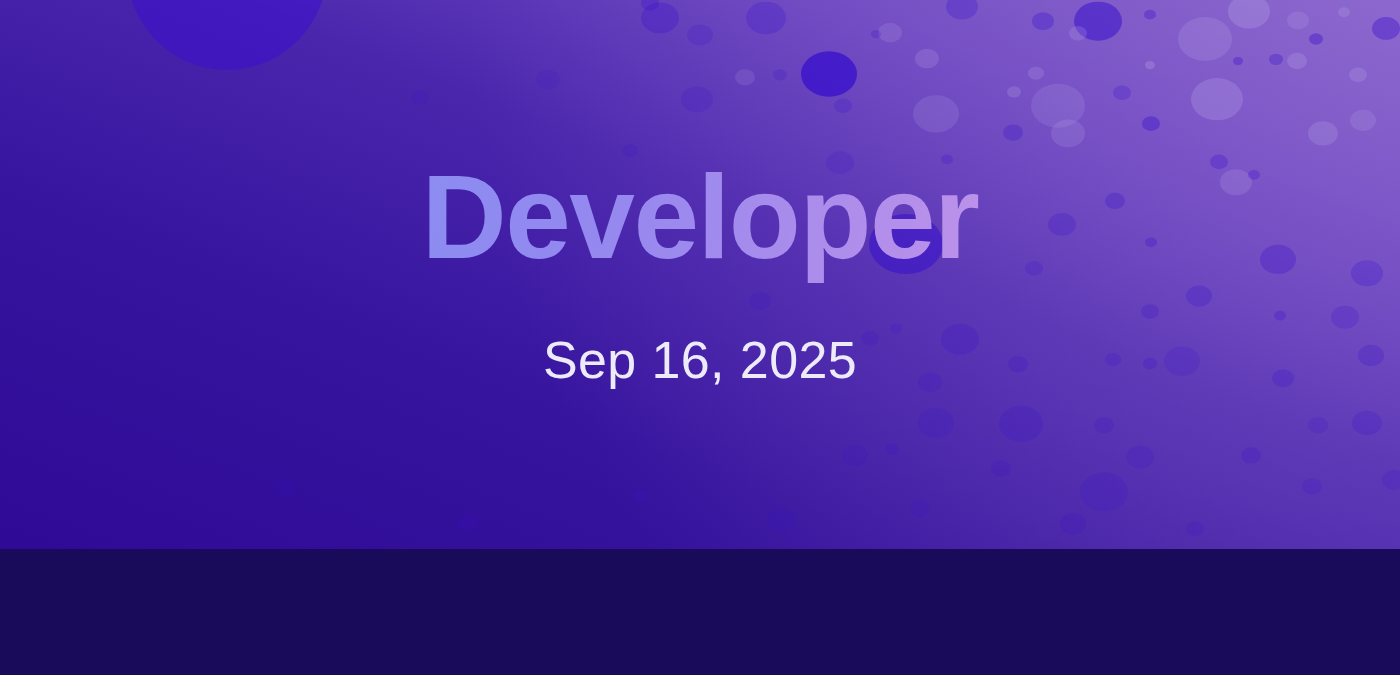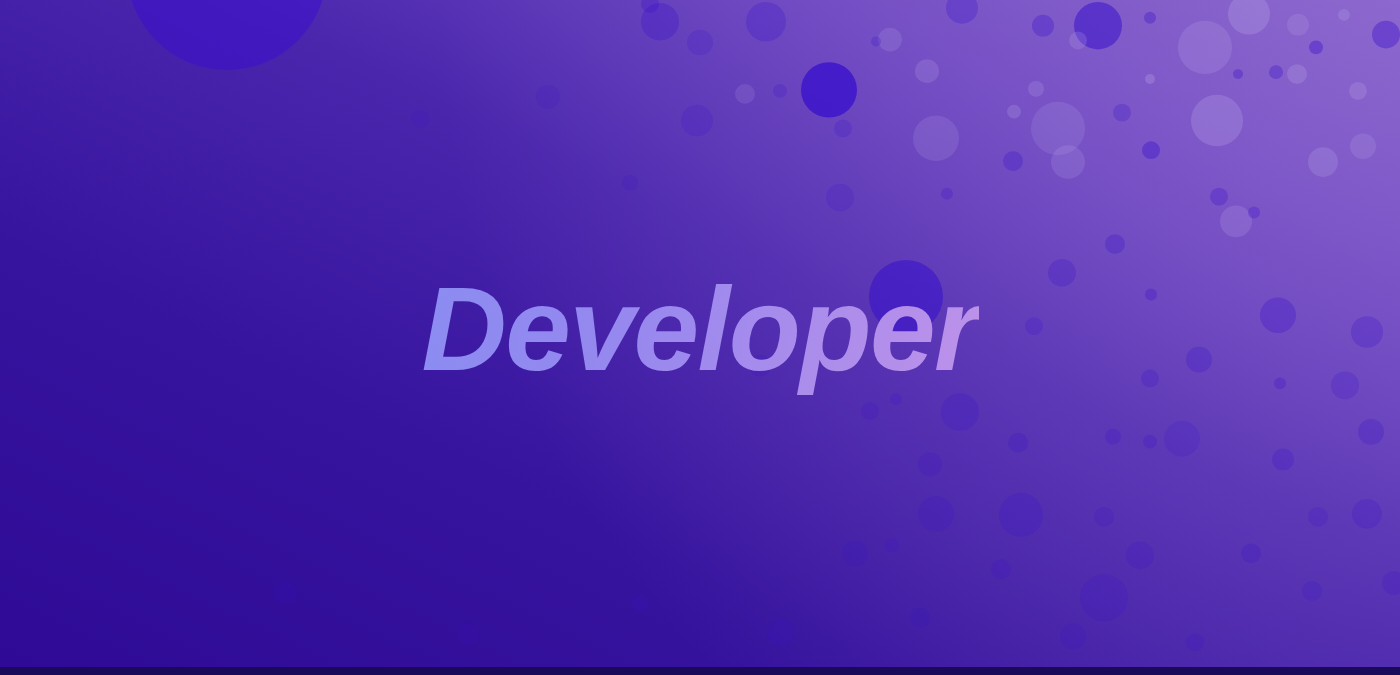--- a/index.html
+++ b/index.html
@@ -4,24 +4,23 @@
 <title>Developer Weekly Update</title>
 <style>
   html, body {
     margin: 0;
     padding: 0;
     background: #1a0a5a;
   }
   #banner {
     position: relative;
     width: 1400px;
-    height: 667px;
+    height: 549px;
     overflow: hidden;
     font-family: "Liberation Sans", sans-serif;
-    font-style: italic;
     -webkit-font-smoothing: antialiased;
   }
   
   .bg-gradient {
     position: absolute;
     inset: 0;
     background:
       radial-gradient(circle at 100% 0%, rgba(150,110,210,0.55) 0%, rgba(150,110,210,0.0) 62%),
       linear-gradient(to top right, #2e0a96 0%, #37149e 32%, #4a26ad 58%, #6a45c0 80%, #8160c8 100%);
   }
@@ -185,15 +184,16 @@
         <circle cx="420" cy="120" r="9" fill="#3b12cc" fill-opacity="0.12"></circle>
       </svg>
   </div>
 
   <div class="hero-circle" id="hero-circle" style="left: 127px; top: -130px; width: 200px; height: 200px; background: rgb(59, 15, 206);"></div>
 
   <div class="content">
     <div class="title-block">
       <span class="title-line line1">Developer</span>
     </div>
+    <div class="subtitle">Sep 16, 2025</div>
   </div>
 
 </div>
 
 </body></html>

